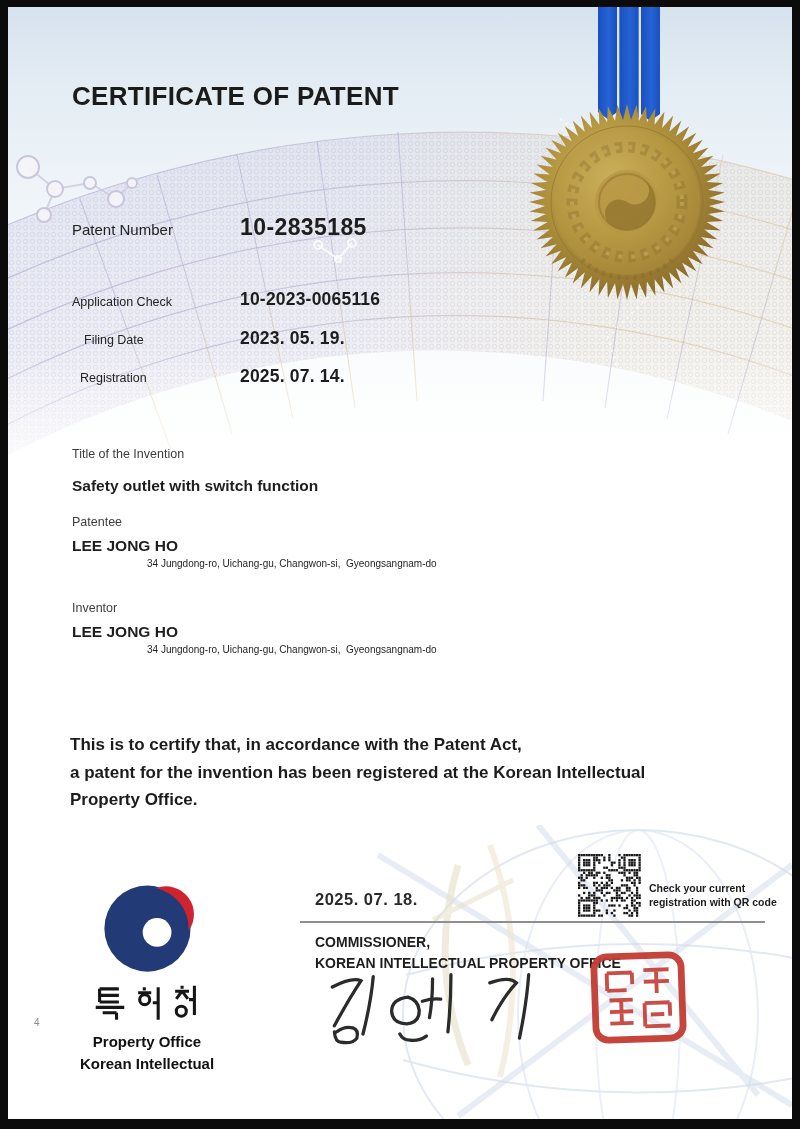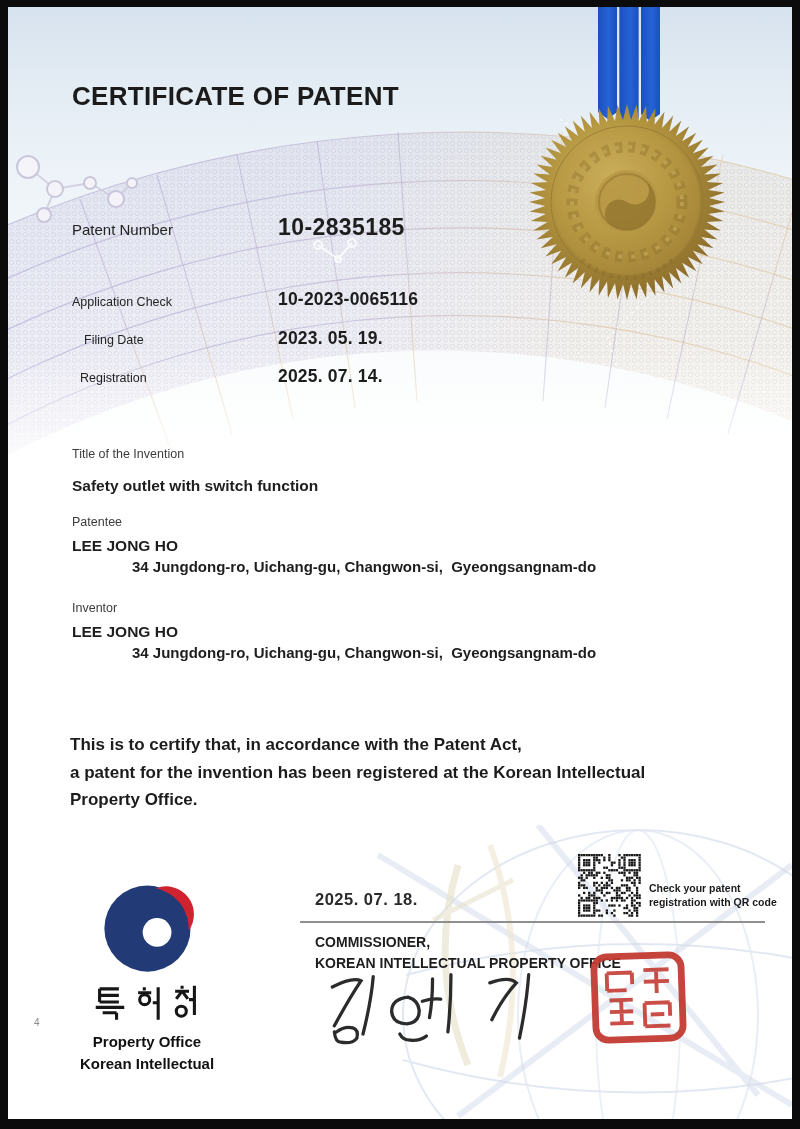--- a/index.html
+++ b/index.html
@@ -5,27 +5,27 @@
   html,body{margin:0;padding:0;}
   body{width:800px;height:1129px;position:relative;background:#0b0b0b;font-family:"Liberation Sans",sans-serif;overflow:hidden;}
   .page{position:absolute;left:8px;top:7px;width:784px;height:1112px;overflow:hidden;
         background:linear-gradient(180deg,#d6e2ee 0%,#e2ebf3 6%,#edf3f8 15%,#f7fafc 27%,#ffffff 42%);}
   .abs{position:absolute;}
   .sr{position:absolute;width:1px;height:1px;overflow:hidden;clip:rect(0 0 0 0);white-space:nowrap;}
   
   .cert-title{left:64px;top:74px;font-size:26px;font-weight:700;letter-spacing:.3px;color:#1b1b1b;white-space:nowrap;}
   
   .flabel{color:#232323;font-weight:400;white-space:nowrap;text-align:right;}
-  .fvalue{color:#1d1d1d;font-weight:700;white-space:nowrap;margin-left:38px;}
+  .fvalue{color:#1d1d1d;font-weight:700;white-space:nowrap;}
   .lab-lg{font-size:15px;} .val-lg{font-size:23px;letter-spacing:.4px;}
   .lab-sm{font-size:12.5px;} .val-sm{font-size:17.5px;letter-spacing:.2px;}
   
   .seclabel{font-size:12.5px;color:#3c3c3c;white-space:nowrap;}
   .secbold{font-size:15.5px;font-weight:700;color:#1e1e1e;white-space:pre;}
-  .addr{left:124px;font-size:15px;font-weight:700;color:#1e1e1e;white-space:pre;}
+  .addr{left:139px;font-size:10px;font-weight:400;color:#1e1e1e;white-space:pre;}
   .stmt{left:62px;width:710px;font-size:17px;font-weight:700;color:#1c1c1c;line-height:27.5px;white-space:nowrap;}
   
   .date-txt{left:307px;top:883px;font-size:16.5px;font-weight:700;color:#2a2a2a;letter-spacing:.5px;}
   .rule{left:292px;top:914px;width:465px;height:2px;background:#8f8f8f;}
   .comm{left:307px;top:925px;font-size:14px;font-weight:700;color:#1d1d1d;line-height:21px;white-space:nowrap;}
   .qr-cap{left:641px;top:874px;width:150px;font-size:10.5px;font-weight:700;color:#1c1c1c;line-height:14px;white-space:nowrap;}
   .office-en{left:39px;top:1024px;width:200px;text-align:center;font-size:15px;font-weight:700;color:#111;line-height:22px;white-space:nowrap;}
   .artifact{left:26px;top:1010px;font-size:10px;color:#8a8a8a;}
   .ribbon{left:590px;top:0;width:62px;height:122px;display:flex;gap:2px;}
   .stripe{background:linear-gradient(90deg,#1a4fbe,#2563d6 55%,#1a4fbe);flex:1;
@@ -532,17 +532,17 @@
         <rect x="15.60" y="62.40" width="2.35" height="2.35"></rect>
         <rect x="20.80" y="62.40" width="2.35" height="2.35"></rect>
         <rect x="23.40" y="62.40" width="2.35" height="2.35"></rect>
         <rect x="36.40" y="62.40" width="2.35" height="2.35"></rect>
         <rect x="52.00" y="62.40" width="2.35" height="2.35"></rect>
         <rect x="54.60" y="62.40" width="2.35" height="2.35"></rect>
         <rect x="59.80" y="62.40" width="2.35" height="2.35"></rect>
       </g>
   </svg>
   <div class="abs qr-cap">
-    <div>Check your patent</div>
+    <div>Check your current</div>
     <div>registration with QR code</div>
   </div>
 
 </div>
 
 </body></html>

